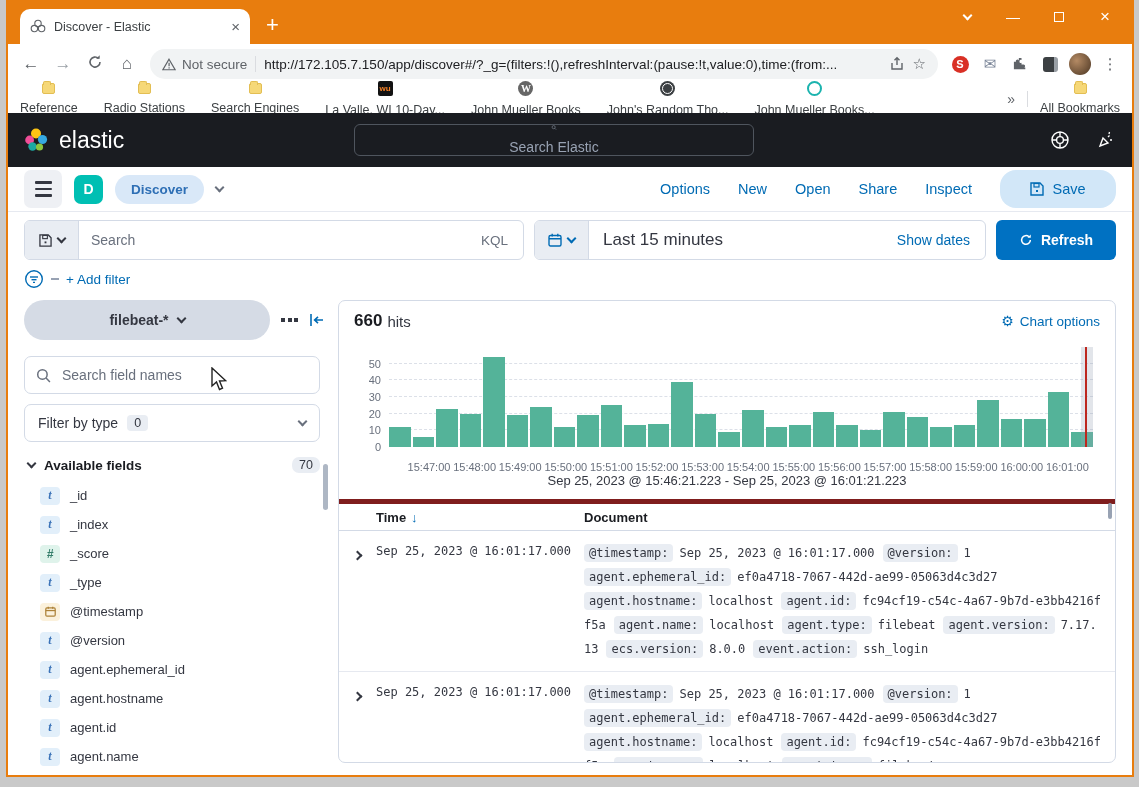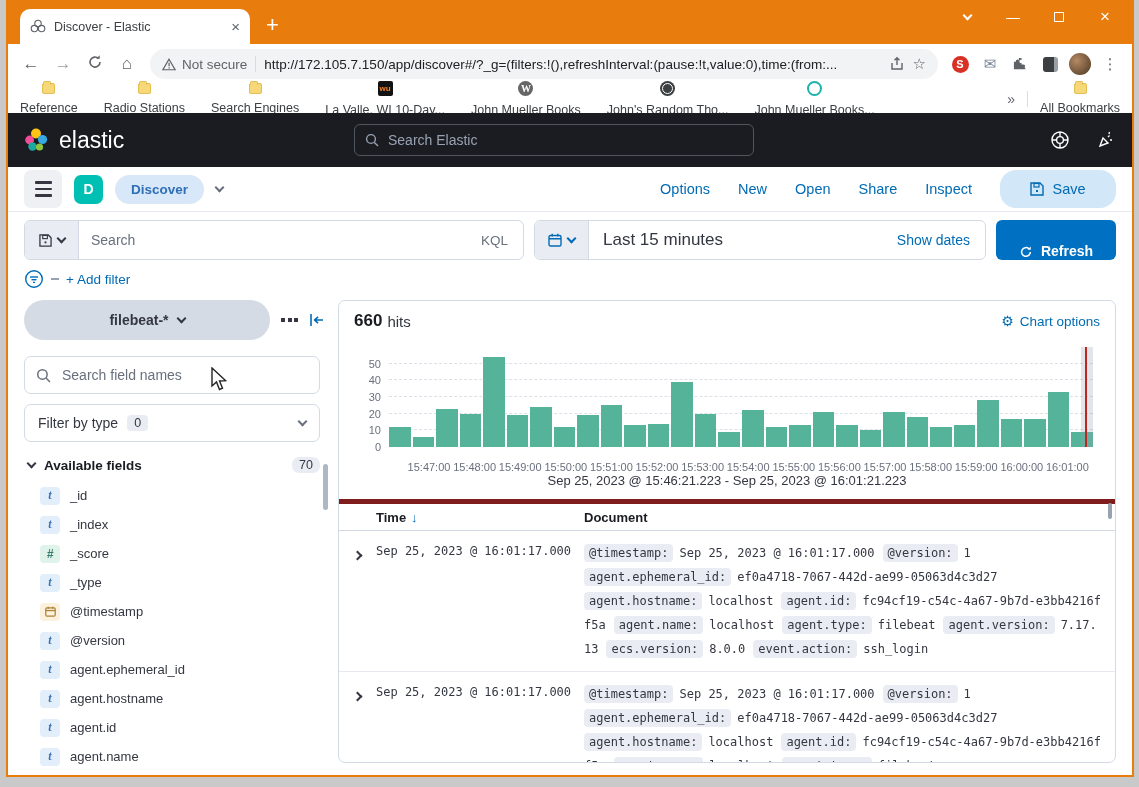--- a/index.html
+++ b/index.html
@@ -50,21 +50,21 @@
   .fv.globe:before { content:""; position:absolute; inset:2px; border:1px solid #fff; border-radius:50%; }
   .fv.teal { background:#fff; border:2px solid #1BB3AE; border-radius:50%; }
   .bm-right { margin-left:auto; display:flex; align-items:center; gap:12px; }
   .bm-chevrons { color:#5f6368; font-size:14px; }
   .bm-divider { width:1px; height:16px; background:#dadce0; }
 
   
   .el-header { height:54px; background:#1A1C21; display:flex; align-items:center; padding:0 16px; flex:none; }
   .brand { display:flex; align-items:center; gap:9px; color:#fff; font-size:23px; width:330px; flex:none; }
   .el-search { width:400px; height:32px; border:1px solid #4F555E; border-radius:6px; display:flex; align-items:center;
-               padding:0 10px; gap:9px; color:#98A2B3; font-size:14px; }
+               padding:0 10px; gap:9px; color:#98A2B3; font-size:14px;flex-direction:column; }
   .el-right { margin-left:auto; display:flex; gap:26px; align-items:center; }
 
   
   .kbn-nav { height:45px; background:#fff; border-bottom:1px solid #E6E9F0; display:flex; align-items:center;
              padding:0 16px; gap:12px; flex:none; }
   .hamburger { width:38px; height:38px; background:#EEF0F4; border-radius:7px; display:flex; flex-direction:column;
                justify-content:center; align-items:center; gap:4px; }
   .hamburger i { display:block; width:17px; height:2.5px; background:#343741; border-radius:1px; }
   .app-badge { width:29px; height:29px; background:#00BFB3; border-radius:7px; color:#fff; font-weight:700; font-size:14px;
                display:flex; align-items:center; justify-content:center; }
@@ -83,21 +83,21 @@
   .dategroup { width:452px; flex:none; }
   .qleft { width:54px; height:100%; background:#E9EDF3; border-right:1px solid #D3DAE6; display:flex;
            align-items:center; justify-content:center; gap:6px; flex:none; }
   .qinput { flex:1; border:none; outline:none; font-size:14px; color:#343741; padding:0 12px;
             font-family:"Liberation Sans",sans-serif; min-width:0; }
   .qinput::placeholder { color:#69707D; opacity:1; }
   .kql { padding:0 15px; color:#69707D; font-size:13.5px; }
   .daterange { flex:1; padding:0 14px; font-size:17px; color:#343741; }
   .showdates { color:#006BB4; font-size:14px; padding-right:15px; }
   .refresh-btn { width:120px; height:40px; background:#0071C2; border:none; border-radius:6px; color:#fff;
-                 font-weight:700; font-size:14px; display:flex; align-items:flex-end; justify-content:center; gap:8px; flex:none; }
+                 font-weight:700; font-size:14px; display:flex; align-items:center; justify-content:center; gap:8px; flex:none; }
 
   
   .filterrow { height:38px; display:flex; align-items:center; gap:7px; padding:0 16px; flex:none; }
   .filter-dash { width:8px; height:2px; background:#98A2B3; }
   .addfilter { color:#006BB4; font-size:13.5px; font-weight:500; }
 
   
   .content { flex:1; display:flex; padding:2px 16px 12px; overflow:hidden; }
   .sidebar { width:314px; flex:none; position:relative; }
   .idx-row { display:flex; align-items:center; gap:11px; }

